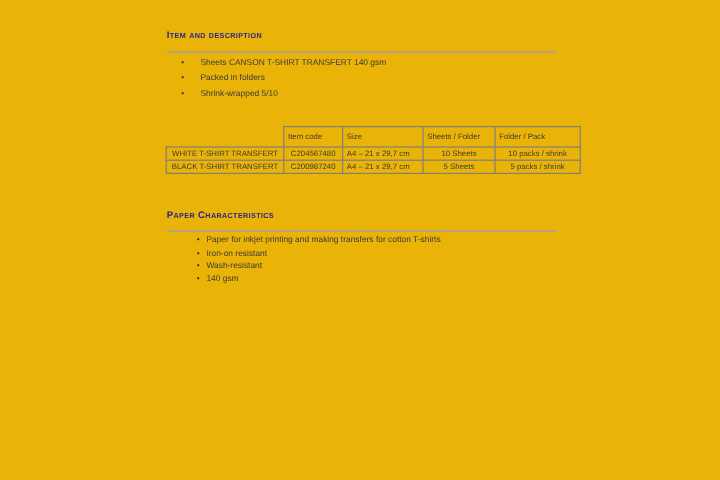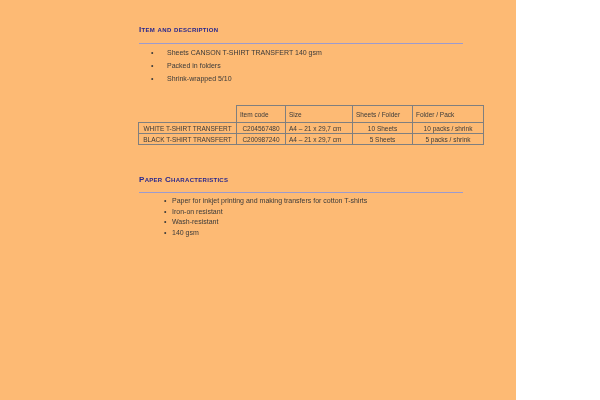--- a/index.html
+++ b/index.html
@@ -4,22 +4,22 @@
 <style>
   html, body { margin: 0; padding: 0; }
   body {
     width: 600px; height: 400px;
     background: #ffffff;
     font-family: "Liberation Sans", sans-serif;
     overflow: hidden;
   }
   .page {
     position: relative;
-    width: 516px; height: 400px;
-    background: #fdba74;
+    width: 600px; height: 400px;
+    background: #eab308;
     color: #3a3a3a;
   }
   .heading {
     position: absolute;
     left: 139px;
     font-size: 8px;
     font-weight: bold;
     font-variant: small-caps;
     letter-spacing: 0.3px;
     color: #26268e;

